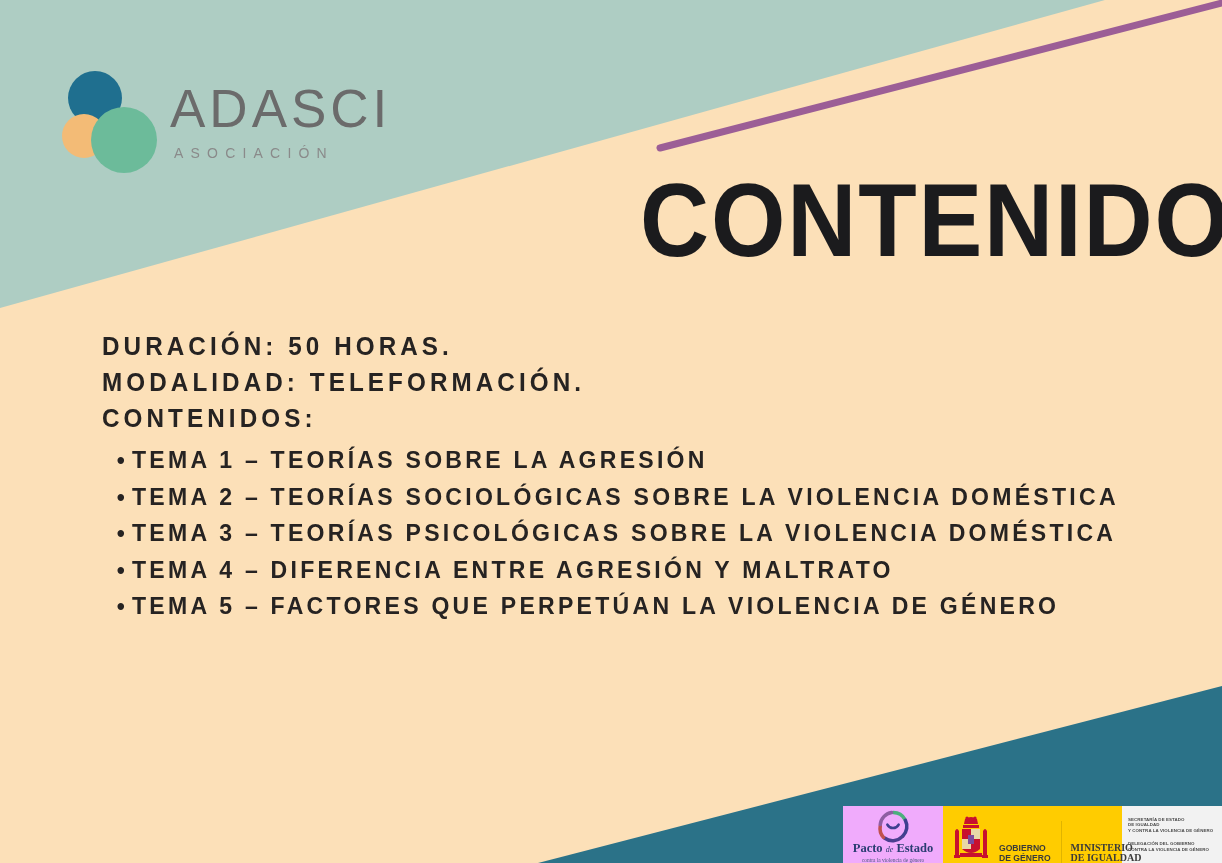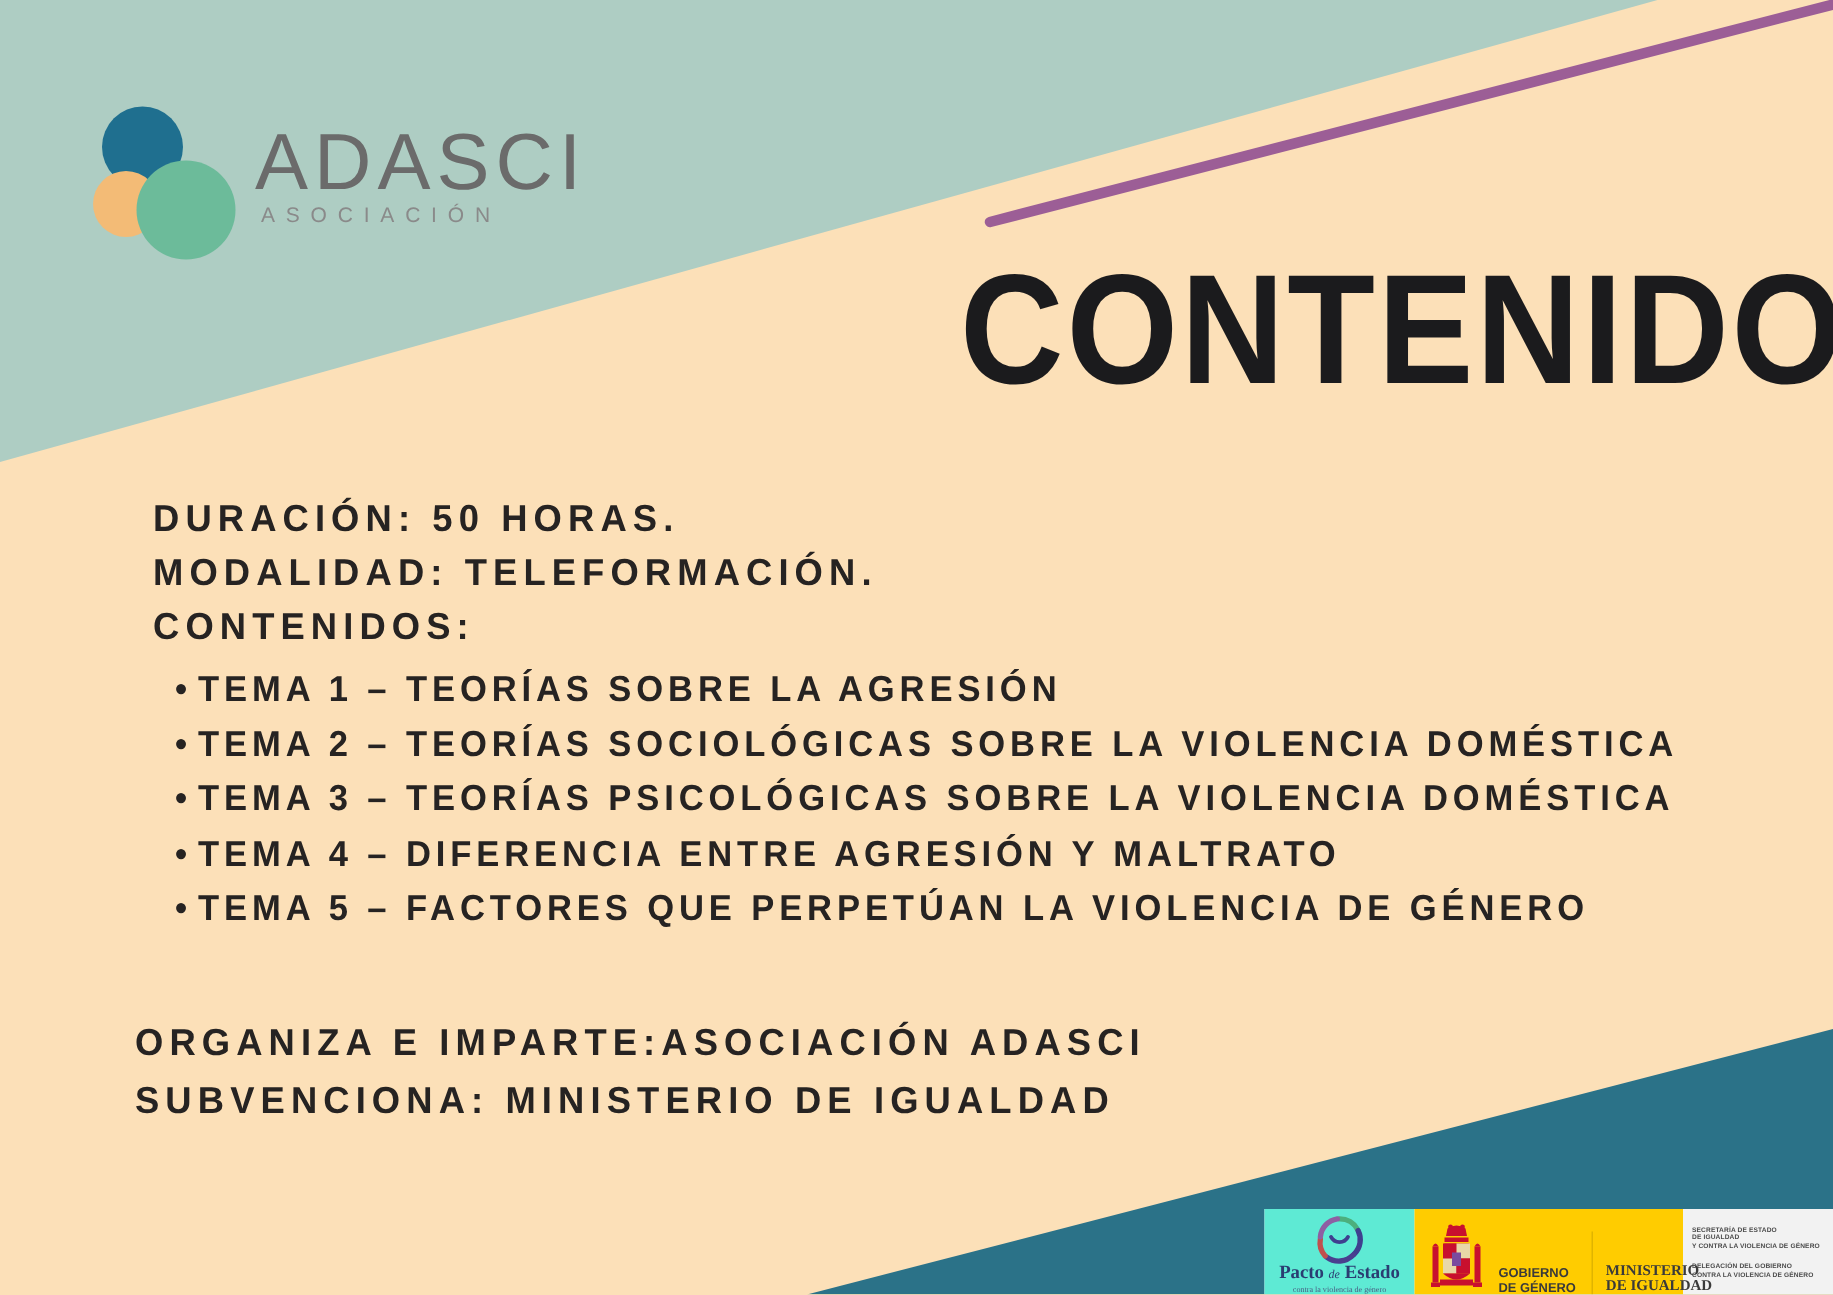--- a/index.html
+++ b/index.html
@@ -60,20 +60,21 @@
     letter-spacing: 4px;
     color: #6b6b6b;
     line-height: 1;
   }
   .logo-sub {
     font-family: "Liberation Sans", sans-serif;
     font-size: 14px;
     font-weight: 400;
     letter-spacing: 7.2px;
     color: #8a8a8a;
+    margin-top: 10px;
     margin-left: 4px;
   }
 
   
   .title {
     position: absolute;
     left: 640px;
     top: 168px;
     font-family: "Liberation Sans Narrow", "Liberation Sans", sans-serif;
     font-size: 104px;
@@ -155,21 +156,21 @@
     left: 843px;
     top: 806px;
     width: 379px;
     height: 57px;
     display: flex;
     align-items: stretch;
     background: #ffffff;
   }
   .sponsor-pacto {
     width: 100px;
-    background: #5eead4;
+    background: #f0abfc;
     position: relative;
     display: flex;
     flex-direction: column;
     align-items: center;
     justify-content: flex-start;
     padding-top: 3px;
   }
   .pacto-ring { width: 38px; height: 38px; }
   .pacto-label {
     font-family: "Liberation Serif", serif;
@@ -303,24 +304,20 @@
         <span class="bullet">•</span>
         <span>TEMA 4 – DIFERENCIA ENTRE AGRESIÓN Y MALTRATO</span>
       </li>
       <li class="tema-item">
         <span class="bullet">•</span>
         <span>TEMA 5 – FACTORES QUE PERPETÚAN LA VIOLENCIA DE GÉNERO</span>
       </li>
     </ul>
   </div>
 
-  <div class="footer-block">
-    <div class="footer-line">ORGANIZA E IMPARTE:ASOCIACIÓN ADASCI</div>
-    <div class="footer-line">SUBVENCIONA: MINISTERIO DE IGUALDAD</div>
-  </div>
 
   <div class="sponsor-bar">
 
     <div class="sponsor-pacto">
       <svg class="pacto-ring" viewBox="0 0 48 48">
         <path d="M24 5 A19 19 0 0 1 41 15" stroke="#4caf7d" stroke-width="5" fill="none" stroke-linecap="round"></path>
         <path d="M41.5 16 A19 19 0 0 1 38 38" stroke="#3f3f8f" stroke-width="5" fill="none" stroke-linecap="round"></path>
         <path d="M37 39 A19 19 0 0 1 12 41" stroke="#4a3f8f" stroke-width="5" fill="none" stroke-linecap="round"></path>
         <path d="M10.5 40 A19 19 0 0 1 6 24" stroke="#c0504d" stroke-width="5" fill="none" stroke-linecap="round"></path>
         <path d="M6 22 A19 19 0 0 1 22 5" stroke="#8e5ea2" stroke-width="5" fill="none" stroke-linecap="round"></path>

